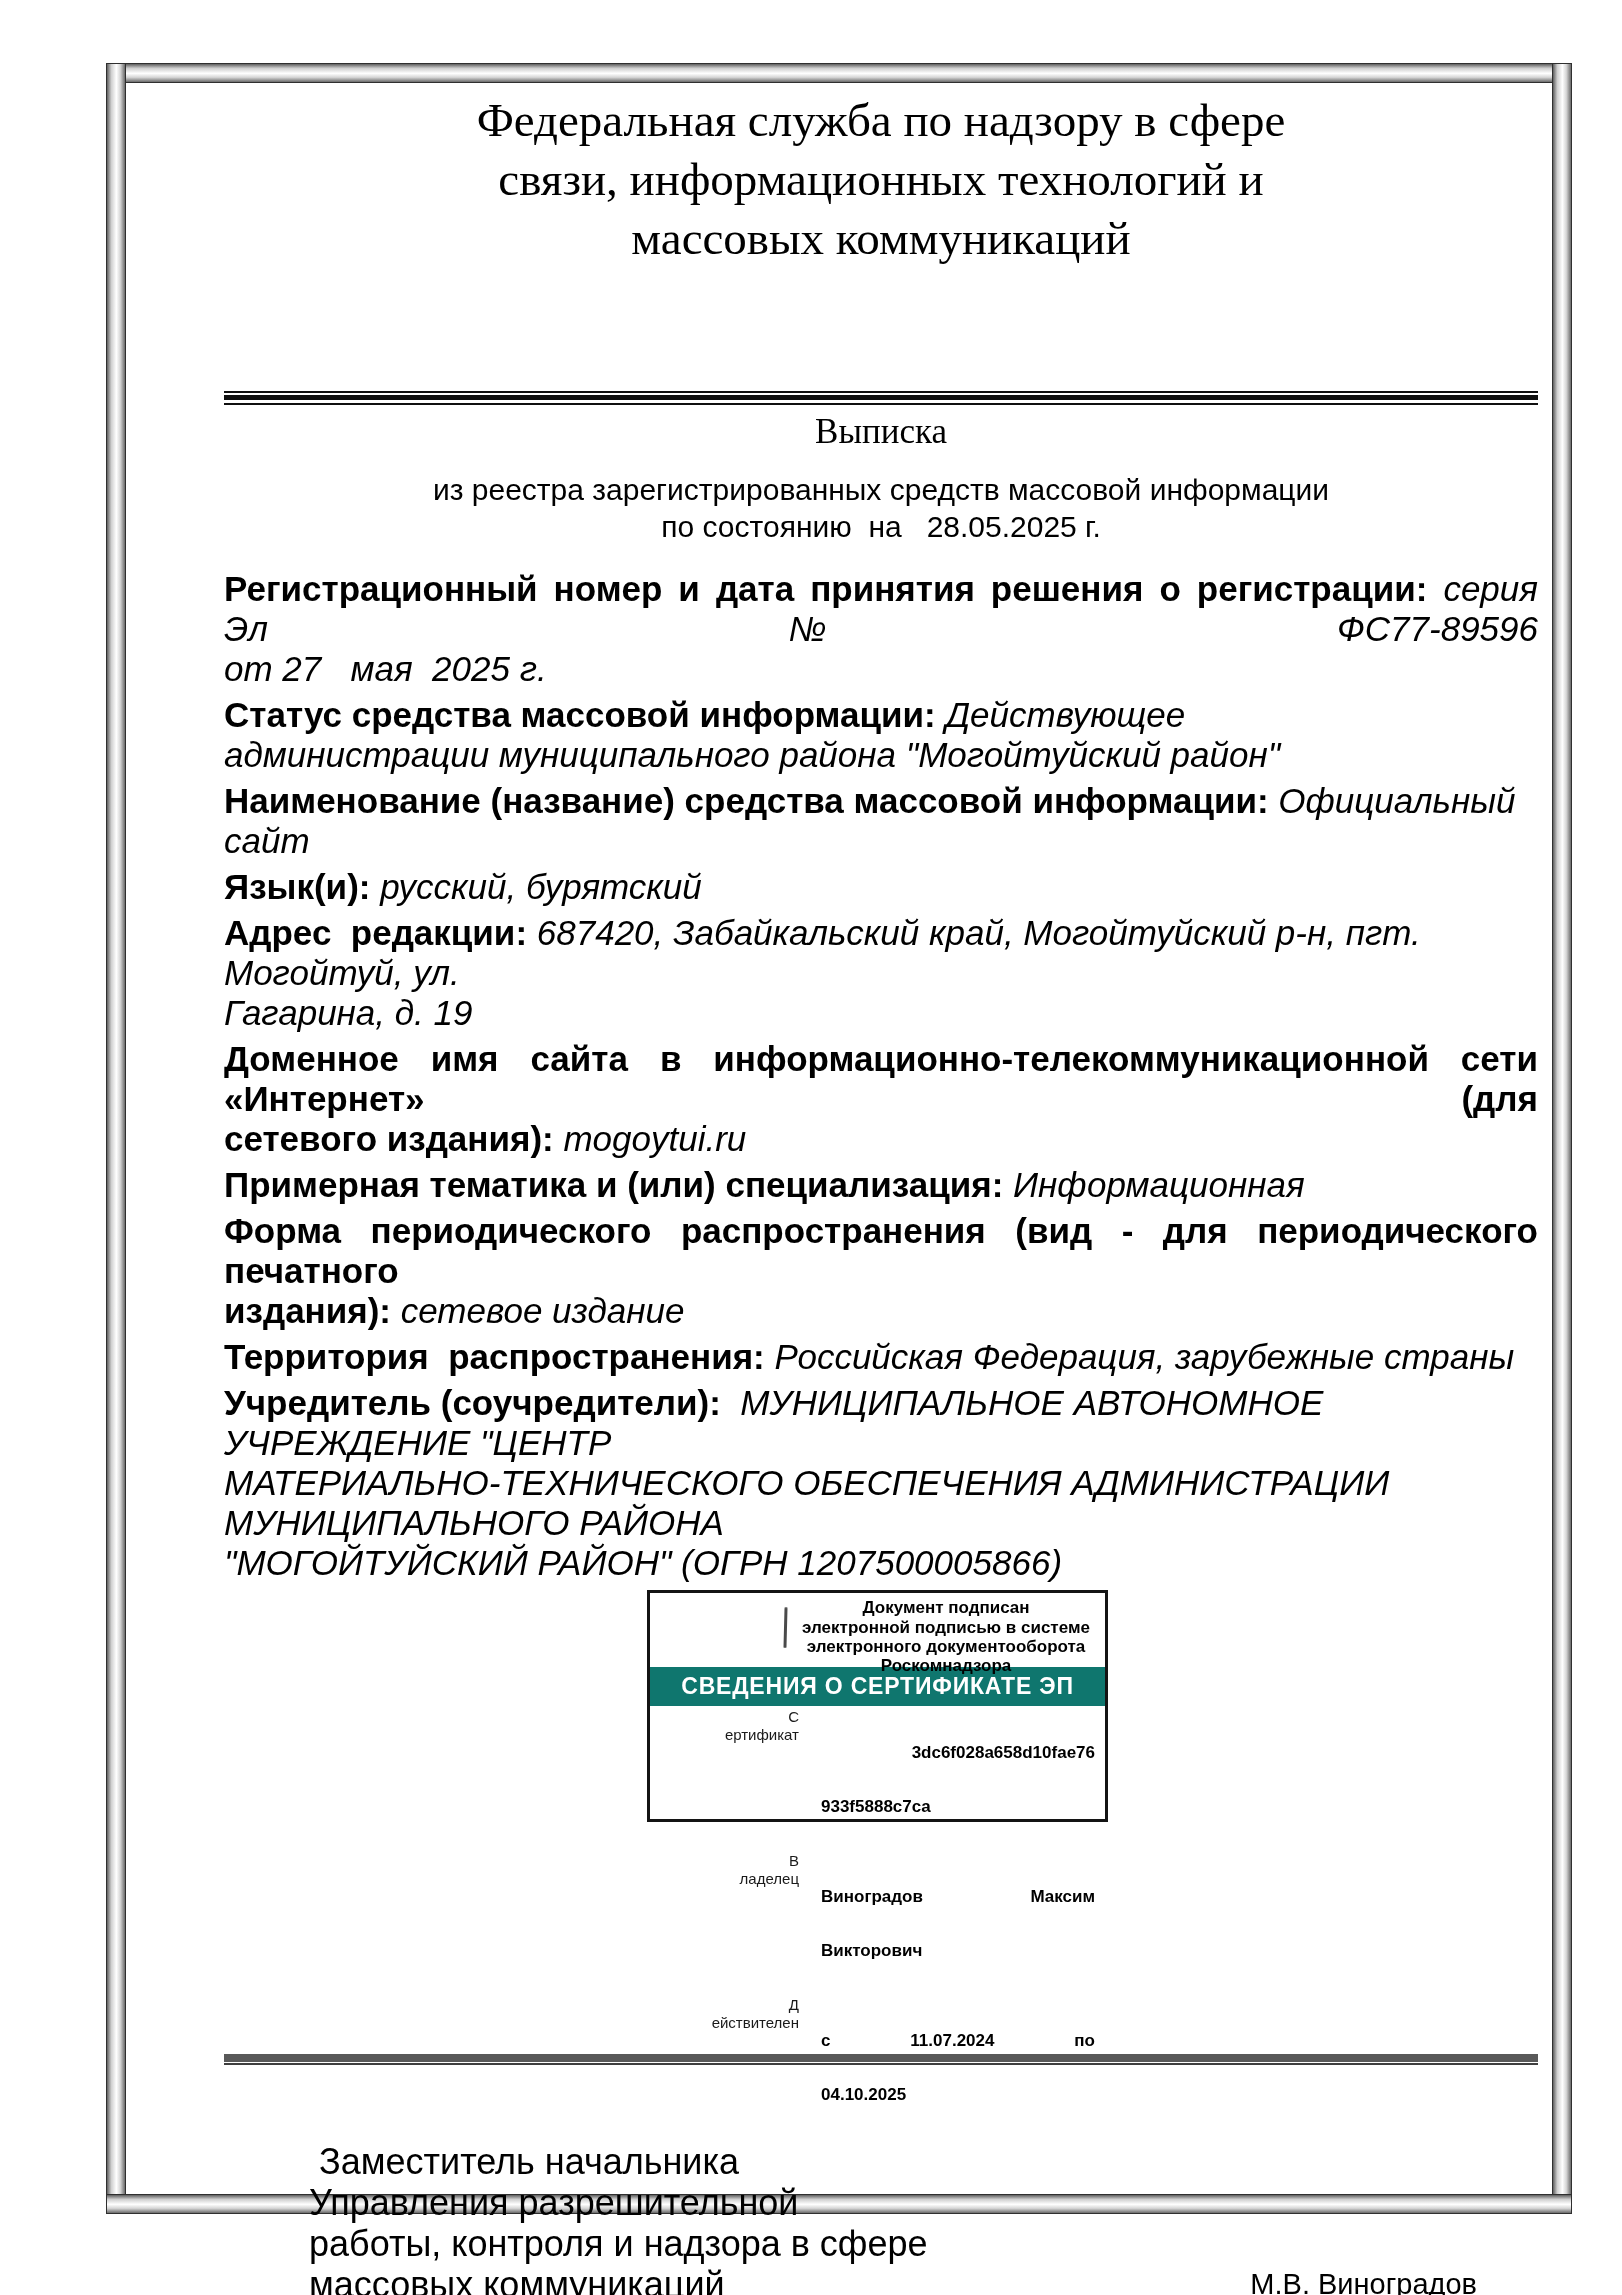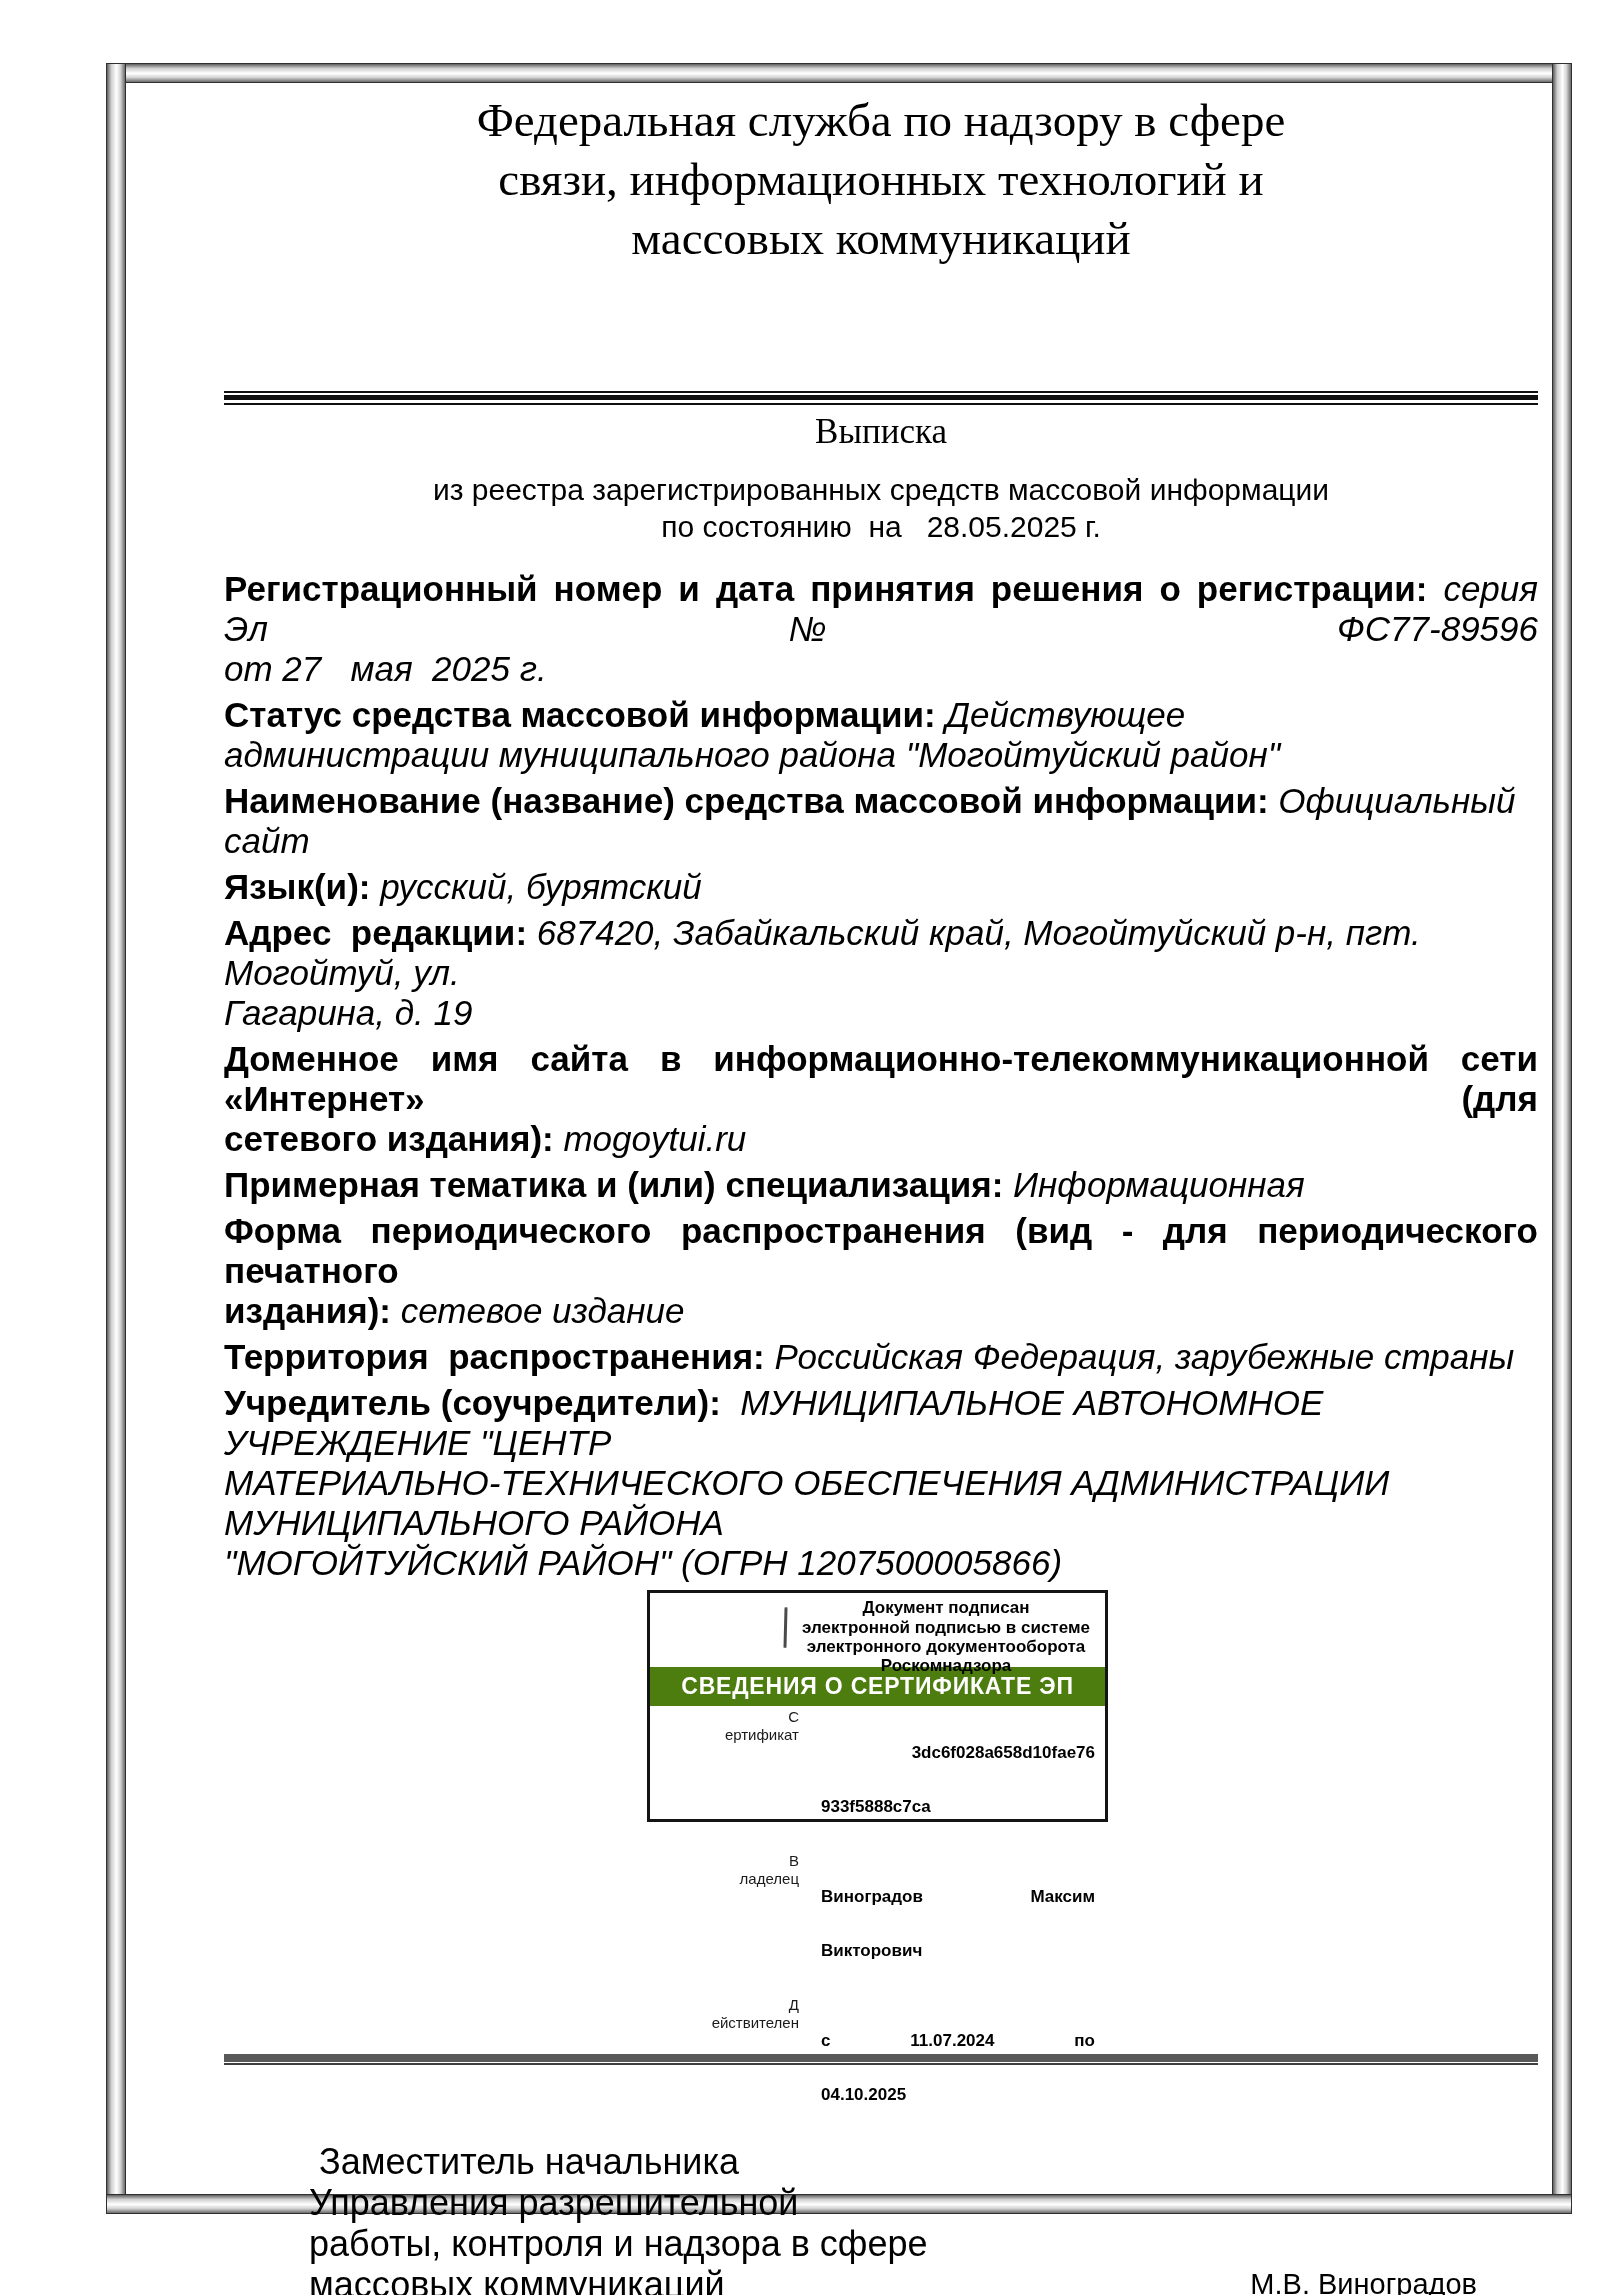--- a/index.html
+++ b/index.html
@@ -53,21 +53,21 @@
   .stamp-top{height:74px;display:flex;position:relative;padding-top:5px;box-sizing:border-box;}
   .stamp-mark{
     position:absolute;left:134px;top:13.5px;width:3.4px;height:41px;
     background:#4a4a4a;border-radius:1.7px;filter:blur(0.5px);transform:rotate(1.5deg);
   }
   .stamp-signed{
     margin-left:auto;width:298px;padding-right:10px;
     text-align:center;font-weight:bold;font-size:17px;line-height:19.4px;
   }
   .stamp-band{
-    height:39px;background:#4d7c0f;color:#ffffff;
+    height:39px;background:#0f766e;color:#ffffff;
     display:flex;align-items:center;justify-content:center;
     font-weight:bold;font-size:23px;letter-spacing:0.8px;
   }
   .stamp-rows{height:112px;display:flex;flex-direction:column;justify-content:space-evenly;padding:1.7px 0;box-sizing:border-box;}
   .srow{display:flex;}
   .slabel{width:149px;text-align:right;font-size:15px;line-height:18px;color:#1a1a1a;}
   .svalue{flex:1;padding-left:22px;padding-right:10px;font-weight:bold;font-size:17px;line-height:18px;white-space:pre-wrap;}
   .svalue .v1.right{text-align:right;}
   .svalue .v1.jst{text-align:justify;text-align-last:justify;}
 

